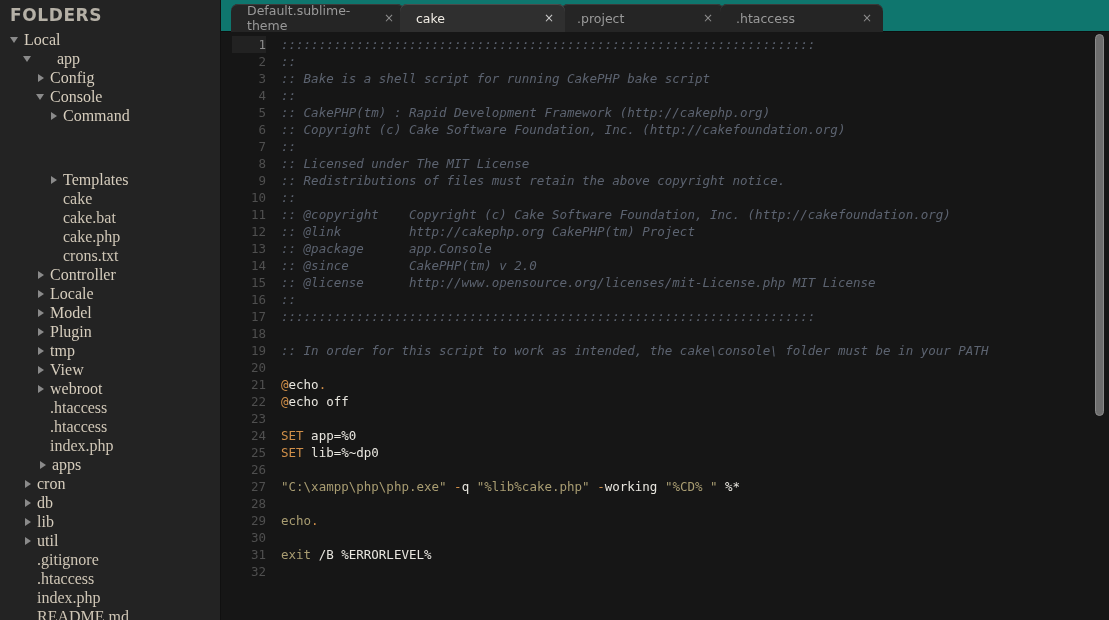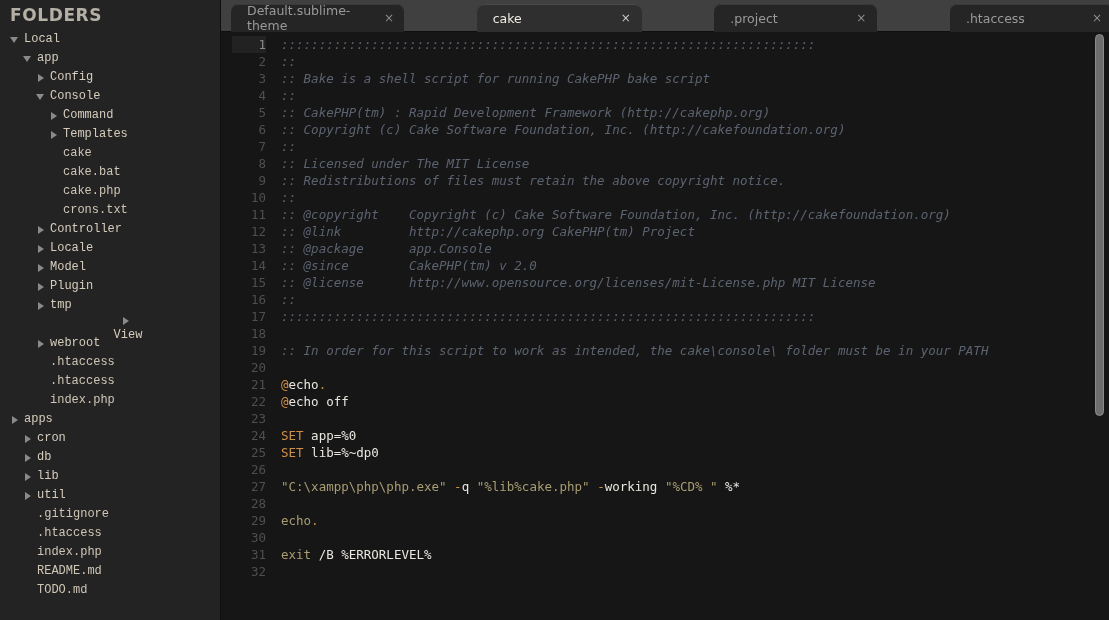--- a/index.html
+++ b/index.html
@@ -32,24 +32,24 @@
     letter-spacing:.6px;
     color:#b5b0a6;
     padding:1px 0 5px 10px;
     font-family:"DejaVu Sans", sans-serif;
   }
   .tree{ list-style:none; }
   .row{
     display:flex;
     align-items:center;
     height:19px;
-    font-size:12px;
+    font-size:16px;
     color:#d6cdbd;
     white-space:nowrap;
-    font-family:Liberation Mono, monospace;
+    font-family:Liberation Serif, serif;
     cursor:default;
   }
   .row .arrow{
     width:11px; height:11px;
     margin-right:3px;
     flex:0 0 11px;
     position:relative;
   }
   .row .arrow.closed::before{
     content:"";
@@ -77,28 +77,27 @@
     display:flex;
     flex-direction:column;
     background:#141414;
     min-width:0;
     position:relative;
   }
 
   
   .tabbar{
     height:32px;
-    background:#404040;
+    background:#0f766e;
     display:flex;
     align-items:flex-end;
     padding-left:10px;
     flex:0 0 32px;
     position:relative;
     overflow:hidden;
-    justify-content:space-between;
   }
   .tabbar::after{
     content:"";
     position:absolute;
     left:0; right:0; bottom:0;
     height:1px;
     background:#0e0e0e;
   }
   .tab{
     position:relative;
@@ -197,37 +196,37 @@
 
 <div class="app">
 
   <div class="sidebar">
     <div class="folders-header">FOLDERS</div>
     <div class="tree" id="tree">
         <div class="row" style="padding-left: 10px;">
           <span class="arrow open"></span>
           <span class="label">Local</span>
         </div>
-        <div class="row" style="padding-left: 23px;">
+        <div class="row" style="padding-left: 23px; gap: 20px;">
           <span class="arrow open"></span>
           <span class="label">app</span>
         </div>
         <div class="row" style="padding-left: 36px;">
           <span class="arrow closed"></span>
           <span class="label">Config</span>
         </div>
         <div class="row" style="padding-left: 36px;">
           <span class="arrow open"></span>
           <span class="label">Console</span>
         </div>
         <div class="row" style="padding-left: 49px;">
           <span class="arrow closed"></span>
           <span class="label">Command</span>
         </div>
-        <div class="row" style="padding-left: 49px;">
+        <div class="row" style="padding-left: 49px; margin-top: 45px;">
           <span class="arrow closed"></span>
           <span class="label">Templates</span>
         </div>
         <div class="row file" style="padding-left: 49px;">
           <span class="arrow none"></span>
           <span class="label">cake</span>
         </div>
         <div class="row file" style="padding-left: 49px;">
           <span class="arrow none"></span>
           <span class="label">cake.bat</span>
@@ -253,41 +252,41 @@
           <span class="label">Model</span>
         </div>
         <div class="row" style="padding-left: 36px;">
           <span class="arrow closed"></span>
           <span class="label">Plugin</span>
         </div>
         <div class="row" style="padding-left: 36px;">
           <span class="arrow closed"></span>
           <span class="label">tmp</span>
         </div>
-        <div class="row" style="padding-left: 36px; flex-direction: column;">
+        <div class="row" style="padding-left: 36px;">
           <span class="arrow closed"></span>
           <span class="label">View</span>
         </div>
         <div class="row" style="padding-left: 36px;">
           <span class="arrow closed"></span>
           <span class="label">webroot</span>
         </div>
         <div class="row file" style="padding-left: 36px;">
           <span class="arrow none"></span>
           <span class="label">.htaccess</span>
         </div>
         <div class="row file" style="padding-left: 36px;">
           <span class="arrow none"></span>
           <span class="label">.htaccess</span>
         </div>
         <div class="row file" style="padding-left: 36px;">
           <span class="arrow none"></span>
           <span class="label">index.php</span>
         </div>
-        <div class="row" style="padding-left: 10px;">
+        <div class="row" style="padding-left: 38px;">
           <span class="arrow closed"></span>
           <span class="label">apps</span>
         </div>
         <div class="row" style="padding-left: 23px;">
           <span class="arrow closed"></span>
           <span class="label">cron</span>
         </div>
         <div class="row" style="padding-left: 23px;">
           <span class="arrow closed"></span>
           <span class="label">db</span>

